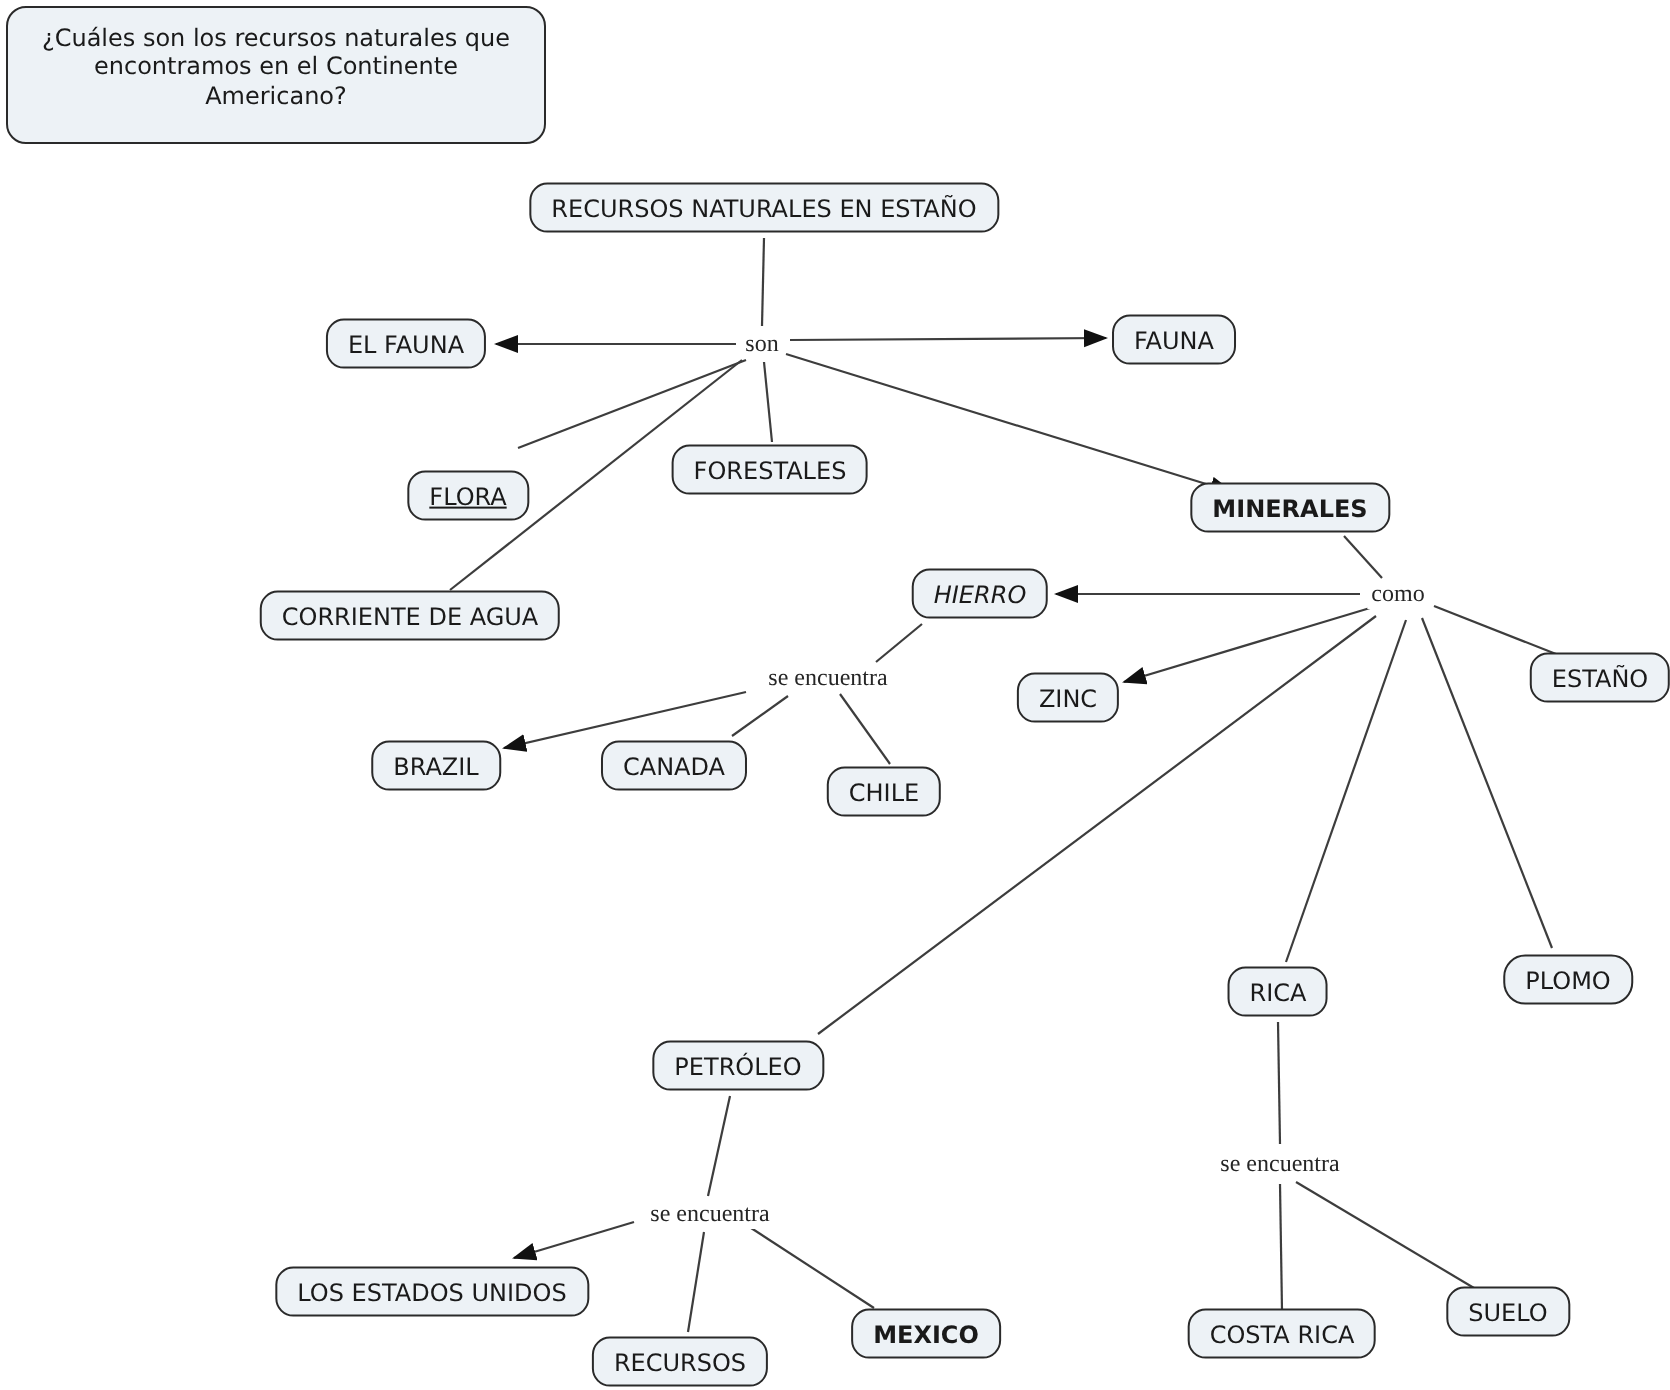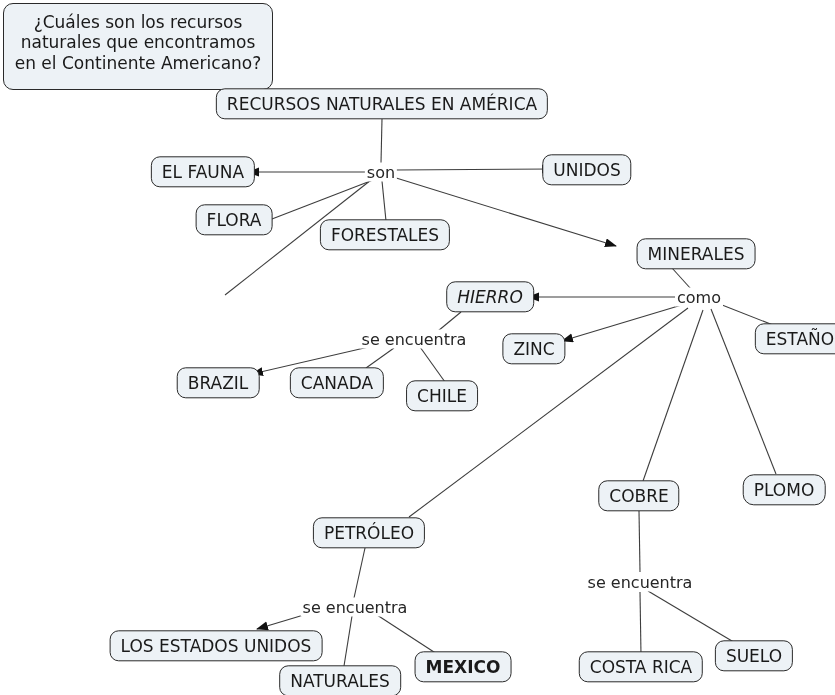--- a/index.html
+++ b/index.html
@@ -11,46 +11,47 @@
     overflow:hidden;
   }
   #edges{position:absolute;left:0;top:0;width:835px;height:695px;z-index:0;}
   .node{
     position:absolute;
     transform:translate(-50%,-50%);
     background:#edf2f6;
     border:1.5px solid #2a2a2a;
     border-radius:9px;
     padding:5px 10px 4px 10px;
-    font-size:17px;
+    font-size:12px;
     color:#1a1a1a;
     white-space:nowrap;
     z-index:2;
     text-align:center;
     line-height:1.2;
   }
   .question{
     position:absolute;
     transform:none;
     left:3px;top:3px;
     width:248px;
     white-space:normal;
     border-radius:10px;
     padding:8px 10px 16px 10px;
     text-align:center;
   }
   .linklabel{
     position:absolute;
     transform:translate(-50%,-50%);
-    font-size:16px;
+    font-size:12px;
     color:#262626;
     background:#ffffff;
     padding:0 2px;
     z-index:1;
     white-space:nowrap;
+    font-family:Liberation Serif, serif;
   }
 </style>
 </head>
 <body>
 
 <div id="canvas">
 
   <svg id="edges" xmlns="http://www.w3.org/2000/svg" width="835" height="695">
     <defs>
       <marker id="arrow" markerUnits="userSpaceOnUse" markerWidth="13" markerHeight="10" refX="11" refY="4.5" orient="auto">
@@ -81,41 +82,42 @@
       <line x1="352" y1="616" x2="344" y2="666"></line>
       <line x1="374" y1="613" x2="437" y2="654"></line>
       <line x1="639" y1="511" x2="640" y2="572"></line>
       <line x1="640" y1="592" x2="641" y2="655"></line>
       <line x1="648" y1="591" x2="737" y2="644"></line>
     </g>
   </svg>
 
   <div class="node question">¿Cuáles son los recursos naturales que encontramos en el Continente Americano?</div>
 
-  <div class="node" style="left:382px;top:104px;">RECURSOS NATURALES EN AMÉRICA</div>
+  <div class="node" style="left:382px;top:104px;">RECURSOS NATURALES EN ESTAÑO</div>
 
   <div class="node" style="left:203px;top:172px;">EL FAUNA</div>
-  <div class="node" style="left:587px;top:170px;">UNIDOS</div>
-  <div class="node" style="left:234px;top:220px;">FLORA</div>
+  <div class="node" style="left:587px;top:170px;">FAUNA</div>
+  <div class="node" style="left:234px;top:248px;text-decoration:underline;">FLORA</div>
   <div class="node" style="left:385px;top:235px;">FORESTALES</div>
-  <div class="node" style="left:696px;top:254px;">MINERALES</div>
+  <div class="node" style="left:645px;top:254px;font-weight:bold;">MINERALES</div>
+  <div class="node" style="left:205px;top:308px;">CORRIENTE DE AGUA</div>
 
   <div class="node" style="left:490px;top:297px;font-style:italic;">HIERRO</div>
   <div class="node" style="left:534px;top:349px;">ZINC</div>
   <div class="node" style="left:800px;top:339px;">ESTAÑO</div>
   <div class="node" style="left:784px;top:490px;border-radius:11px;">PLOMO</div>
-  <div class="node" style="left:639px;top:496px;">COBRE</div>
+  <div class="node" style="left:639px;top:496px;">RICA</div>
   <div class="node" style="left:369px;top:533px;">PETRÓLEO</div>
 
   <div class="node" style="left:218px;top:383px;text-align:right;">BRAZIL</div>
   <div class="node" style="left:337px;top:383px;">CANADA</div>
   <div class="node" style="left:442px;top:396px;">CHILE</div>
 
   <div class="node" style="left:184px;top:646px;margin-left:32px;">LOS ESTADOS UNIDOS</div>
-  <div class="node" style="left:340px;top:681px;">NATURALES</div>
+  <div class="node" style="left:340px;top:681px;">RECURSOS</div>
   <div class="node" style="left:463px;top:667px;font-weight:bold;">MEXICO</div>
 
   <div class="node" style="left:641px;top:667px;">COSTA RICA</div>
   <div class="node" style="left:754px;top:656px;">SUELO</div>
 
   <div class="linklabel" style="left:381px;top:172px;">son</div>
   <div class="linklabel" style="left:699px;top:297px;">como</div>
   <div class="linklabel" style="left:414px;top:339px;">se encuentra</div>
   <div class="linklabel" style="left:355px;top:607px;">se encuentra</div>
   <div class="linklabel" style="left:640px;top:582px;">se encuentra</div>

